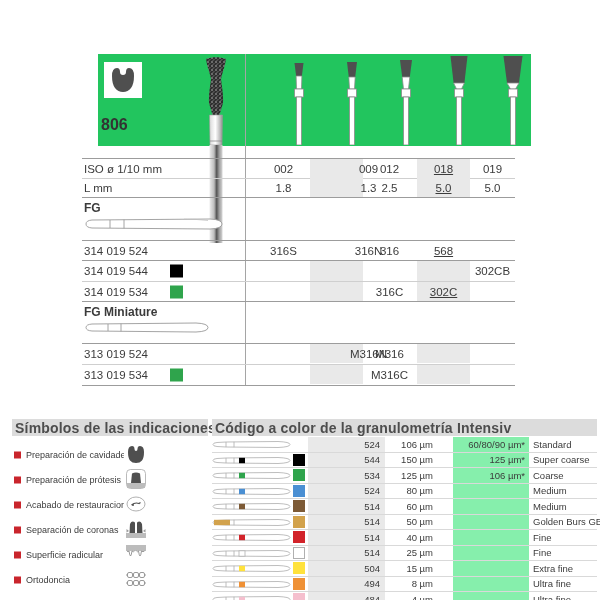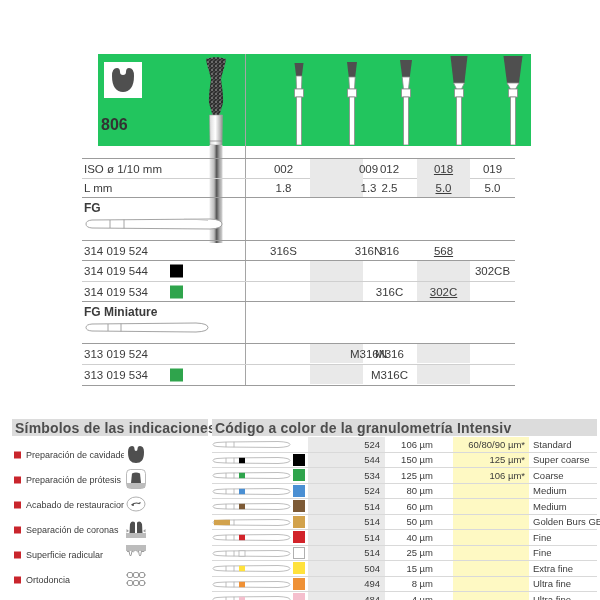--- a/index.html
+++ b/index.html
@@ -38,21 +38,21 @@
   .gran{position:absolute;left:212px;top:419px;width:385px;}
   .gran-rows{position:absolute;left:0;top:18px;width:385px;border-bottom:1px solid #b5b5b5;}
   .g-row{position:relative;height:14.5px;display:flex;align-items:center;border-top:1px solid #d9d9d9;font-size:9.5px;}
   .g-row:first-child{border-top:none;}
   .g-illus{position:absolute;left:0;top:2px;width:80px;height:11px;}
   .g-square{position:absolute;left:81px;top:1px;width:12px;height:12px;box-sizing:border-box;}
   .g-code{position:absolute;left:96px;width:77px;height:100%;background:#e9e9e9;text-align:right;
           padding-right:5px;box-sizing:border-box;display:flex;align-items:center;justify-content:flex-end;}
   .g-size{position:absolute;left:173px;width:68px;height:100%;text-align:right;padding-right:20px;box-sizing:border-box;
           display:flex;align-items:center;justify-content:flex-end;}
-  .g-iso{position:absolute;left:241px;width:76px;height:100%;background:#fef9c3;text-align:right;
+  .g-iso{position:absolute;left:241px;width:76px;height:100%;background:#86efac;text-align:right;
          padding-right:4px;box-sizing:border-box;display:flex;align-items:center;justify-content:flex-end;}
   .g-name{position:absolute;left:317px;width:68px;height:100%;padding-left:4px;box-sizing:border-box;
           display:flex;align-items:center;white-space:nowrap;}
 </style>
 </head>
 <body>
 
 <div class="page">
 
   <div class="toptable">

